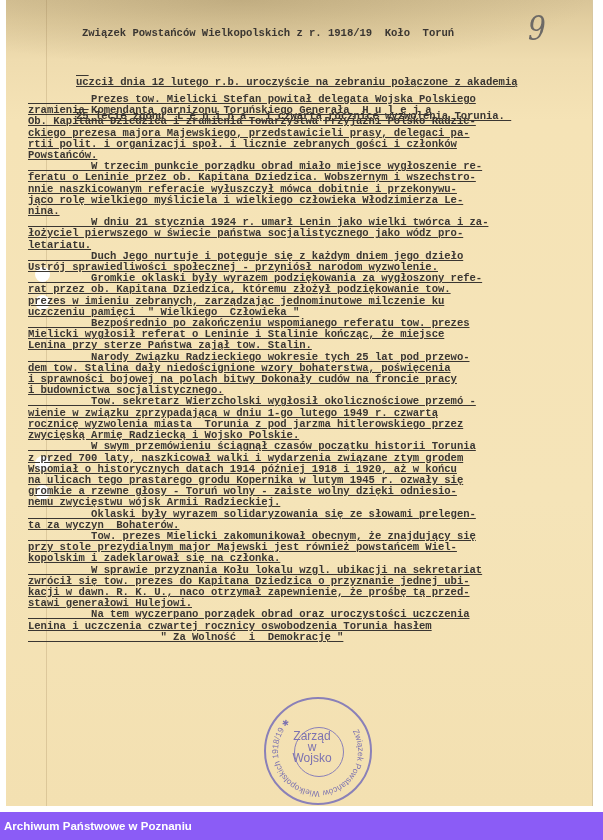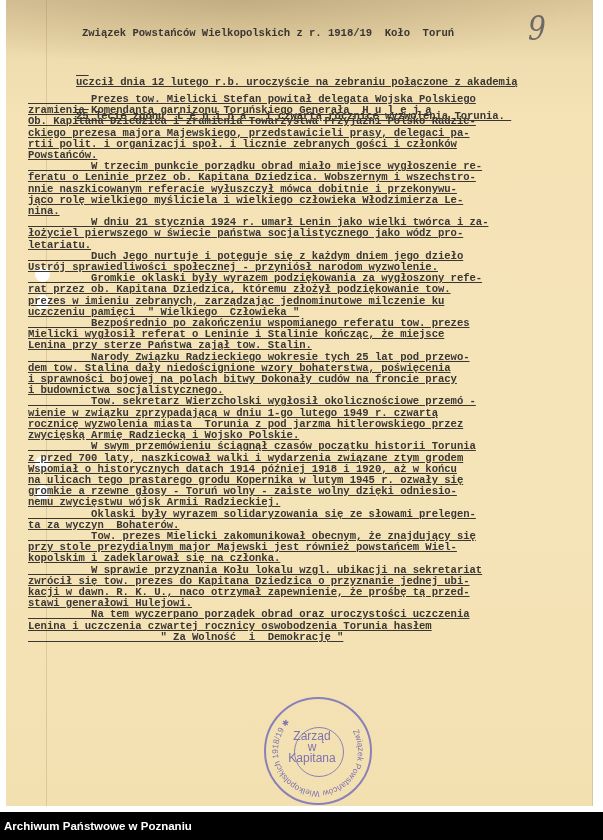--- a/index.html
+++ b/index.html
@@ -46,21 +46,21 @@
     border: 1.5px solid #8a80b8;
   }
   .stamp-center {
     position: absolute; left: 0; top: 32px; width: 92px; text-align: center;
     font-family: "Liberation Sans", sans-serif; color: #7c72b0; font-size: 12px; line-height: 11px;
   }
   .stamp-ring-text {
     position: absolute; left: 0; top: 0; width: 104px; height: 104px;
   }
   .footer {
-    position: absolute; left: 0; top: 812px; width: 603px; height: 28px; background: #000000;
+    position: absolute; left: 0; top: 812px; width: 603px; height: 28px; background: #8b5cf6;
   }
   .footer-text {
     position: absolute; left: 4px; top: 8px; color: #ffffff;
     font-family: "Liberation Sans", sans-serif; font-weight: bold; font-size: 11.5px;
   }
 </style>
 </head>
 <body>
 
 <div class="paper">
@@ -87,19 +87,19 @@
       <path id="ringpath" d="M52,52 m-40,0 a40,40 0 1,1 80,0 a40,40 0 1,1 -80,0" transform="rotate(150 52 52)"></path>
     </defs>
     <text font-family="Liberation Sans, sans-serif" font-size="8.3" fill="#7c72b0">
       <textPath href="#ringpath" id="ringtext">Związek Powstańców Wielkopolskich 1918/19 ✱</textPath>
     </text>
   </svg>
   <div class="stamp-inner"></div>
   <div class="stamp-center">
     <div>Zarząd</div>
     <div>w</div>
-    <div>Kapitana</div>
+    <div>Wojsko</div>
   </div>
 </div>
 
 <div class="footer">
   <div class="footer-text">Archiwum Państwowe w Poznaniu</div>
 </div>
 
 </body></html>

